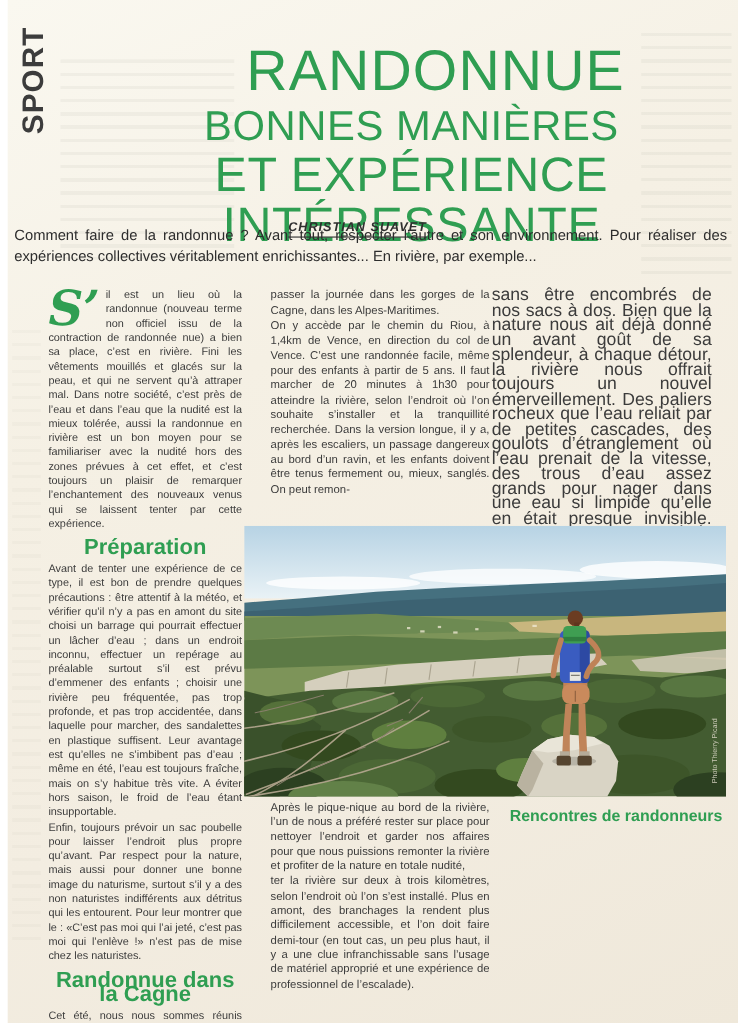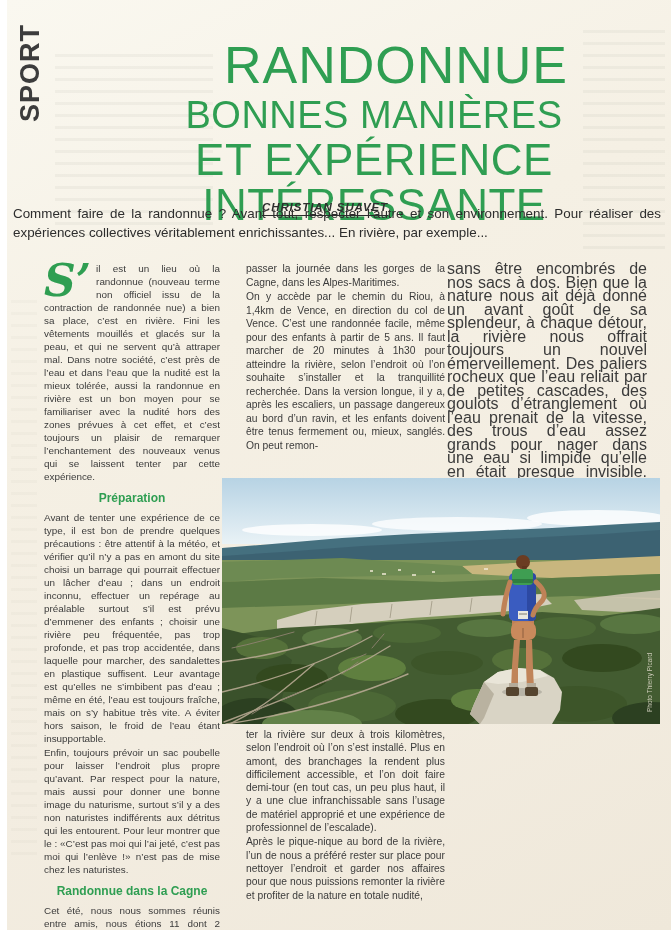--- a/index.html
+++ b/index.html
@@ -51,21 +51,21 @@
   .col { position:absolute; text-align:justify; color:#3b3b3b; }
   .col p { margin:0; }
   .col p + p { margin-top:1px; }
   .col1    { left:37px;  top:262px; width:176px; font-size:9.9px;  line-height:13px; }
   .col2top { left:239px; top:262px; width:199px; font-size:10.3px; line-height:13.5px; }
   .col3top { left:440px; top:262px; width:200px; font-size:16px; line-height:13.5px; }
   .col2bot { left:239px; top:728px; width:199px; font-size:10.3px; line-height:13.3px; }
   .col3bot { left:453px; top:726px; width:200px; font-size:10.3px; line-height:13.2px; }
 
   .col-heading {
-    color:#2f9e52; font-size:12px; font-weight:700; text-align:center;
+    color:#2f9e52; font-size:20px; font-weight:700; text-align:center;
     margin:9px 0 6px;
   }
   .col3bot .col-heading { font-size:14.5px; margin:10px 0 7px; }
 
   .dropcap {
     float:left; font-family:"DejaVu Serif", serif; font-style:italic; font-weight:700;
     font-size:44px; line-height:34px; color:#2f9e52; margin:2px 5px 0 0;
   }
 
   .photo { position:absolute; left:215px; top:478px; width:438px; height:246px; margin:0; }
@@ -242,21 +242,22 @@
         <rect x="296" y="133" width="10" height="8" fill="#e9e7df"></rect>
         <line x1="297" y1="136" x2="305" y2="136" stroke="#7f7d74" stroke-width="1"></line>
         <path d="M288,104 C284,116 282,126 281,136" stroke="#bf8257" stroke-width="5" fill="none" stroke-linecap="round"></path>
         <path d="M314,104 C323,112 325,119 318,125 C314,129 312,133 311,137" stroke="#bf8257" stroke-width="5" fill="none" stroke-linecap="round"></path>
       </g>
       <text transform="translate(430,234) rotate(-90)" font-size="6.5" fill="#ddd8c8" opacity=".9" font-family="Liberation Sans, sans-serif">Photo Thierry Picard</text>
     </svg>
   </figure>
 
   <div class="col col2bot">
+    <p>Après le pique-nique au bord de la rivière, l’un de nous a préféré rester sur place pour nettoyer l’endroit et garder nos affaires pour que nous puissions remonter la rivière et profiter de la nature en totale nudité,</p>
     <p>ter la rivière sur deux à trois kilomètres, selon l’endroit où l’on s’est installé. Plus en amont, des branchages la rendent plus difficilement accessible, et l’on doit faire demi-tour (en tout cas, un peu plus haut, il y a une clue infranchissable sans l’usage de matériel approprié et une expérience de professionnel de l’escalade).</p>
-    <p>Après le pique-nique au bord de la rivière, l’un de nous a préféré rester sur place pour nettoyer l’endroit et garder nos affaires pour que nous puissions remonter la rivière et profiter de la nature en totale nudité,</p>
   </div>
 
   <div class="col col3bot">
+    <h2 class="col-heading">Rencontres de randonneurs</h2>
   </div>
 
 
 </div>
 
 </body></html>

